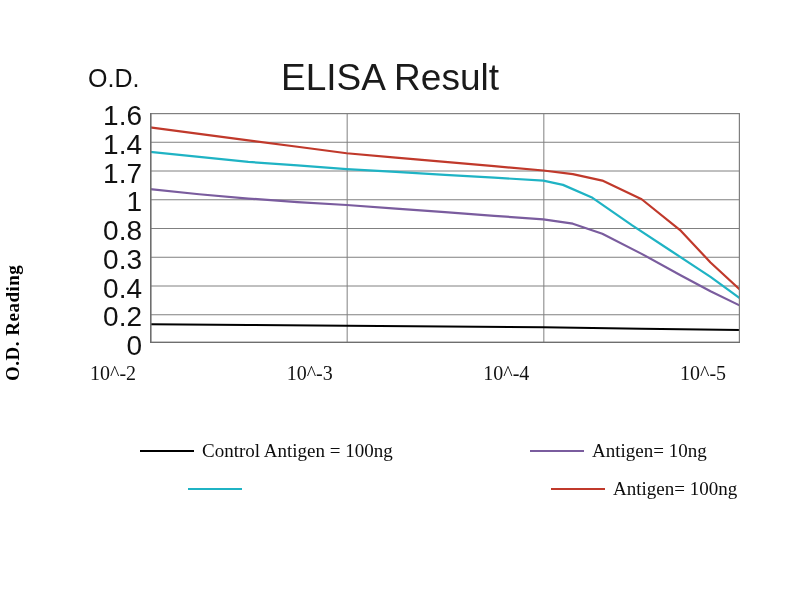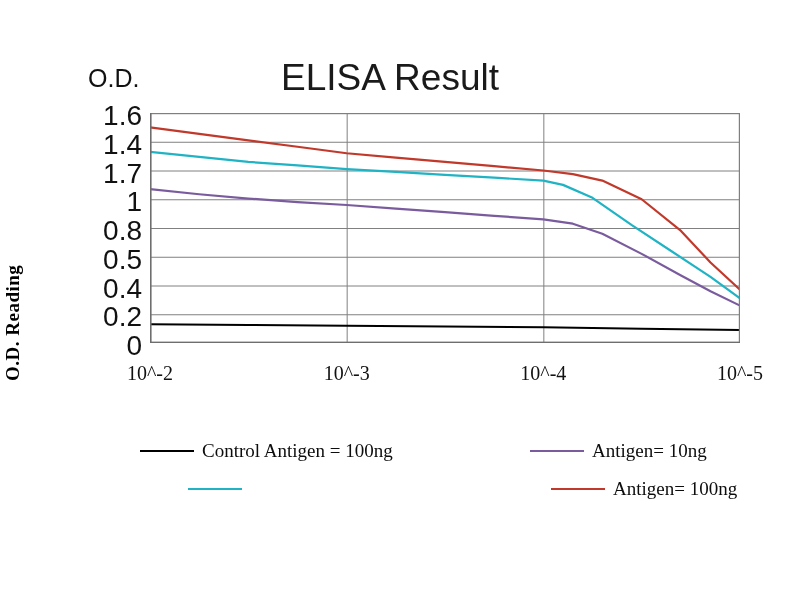--- a/index.html
+++ b/index.html
@@ -96,21 +96,20 @@
   #x-tick-labels {
     position: absolute;
     left: 0;
     top: 362px;
     width: 800px;
     height: 30px;
   }
   .x-tick-label {
     position: absolute;
     width: 120px;
-    text-align: center;
     font-family: "Liberation Serif", serif;
     font-size: 20px;
     color: #111111;
     white-space: nowrap;
   }
 
   
   #x-axis-title {
     position: absolute;
     left: 150px;
@@ -165,21 +164,21 @@
   <div id="od-reading-label">O.D. Reading</div>
 
   <div id="od-axis-caption">O.D.</div>
 
   <div id="chart-title">ELISA Result</div>
 
   <div id="y-tick-labels">
       <div class="y-tick-label" style="top: 332px;">0</div>
       <div class="y-tick-label" style="top: 303.25px;">0.2</div>
       <div class="y-tick-label" style="top: 274.5px;">0.4</div>
-      <div class="y-tick-label" style="top: 245.75px;">0.5</div>
+      <div class="y-tick-label" style="top: 245.75px;">0.3</div>
       <div class="y-tick-label" style="top: 217px;">0.8</div>
       <div class="y-tick-label" style="top: 188.25px;">1</div>
       <div class="y-tick-label" style="top: 159.5px;">1.7</div>
       <div class="y-tick-label" style="top: 130.75px;">1.4</div>
       <div class="y-tick-label" style="top: 102px;">1.6</div>
     </div>
 
   <div id="plot-frame">
     <svg id="plot-svg" width="590" height="230" viewBox="0 0 590 230">
       <g id="grid-layer">

